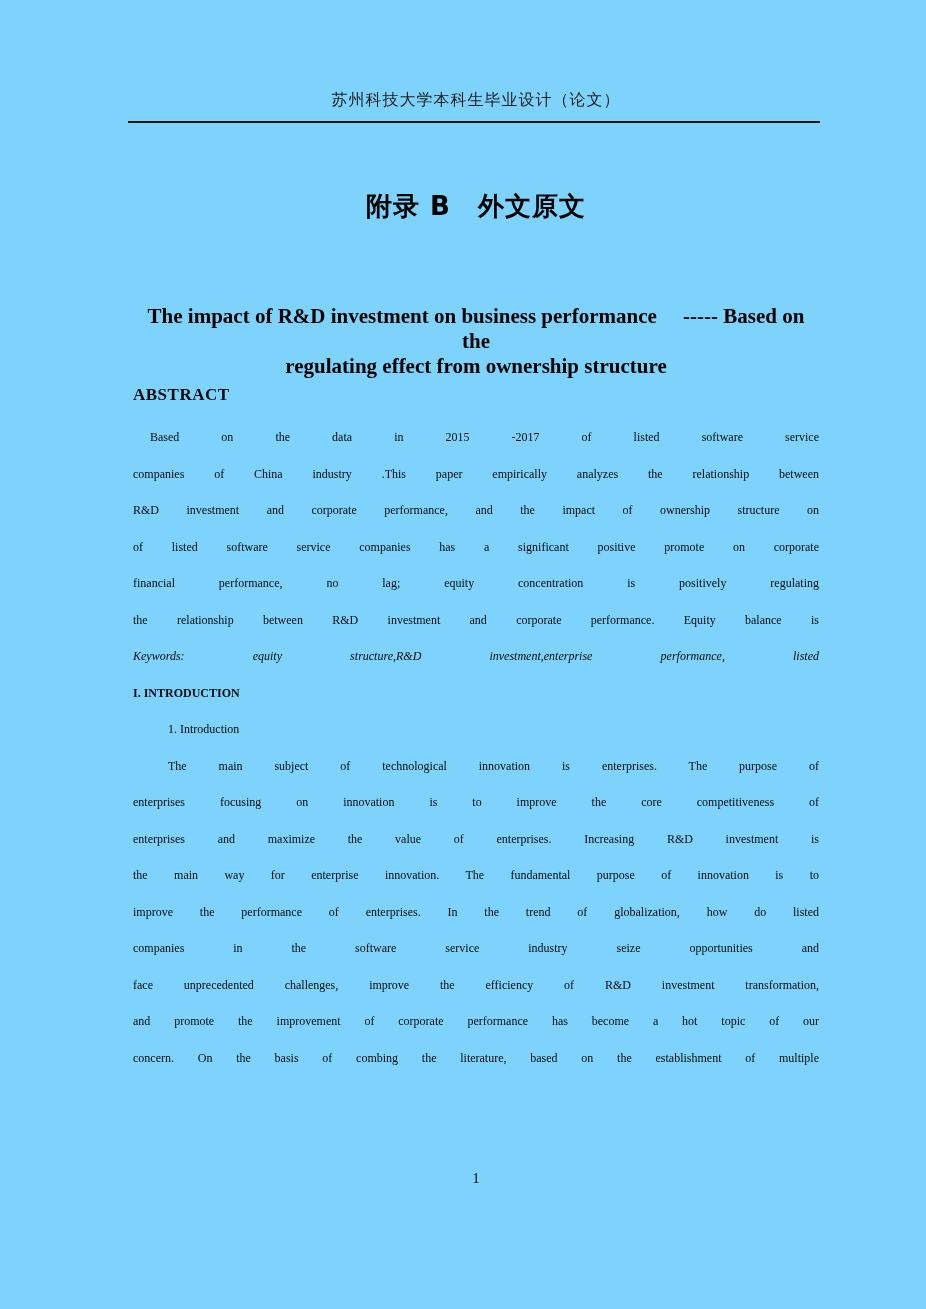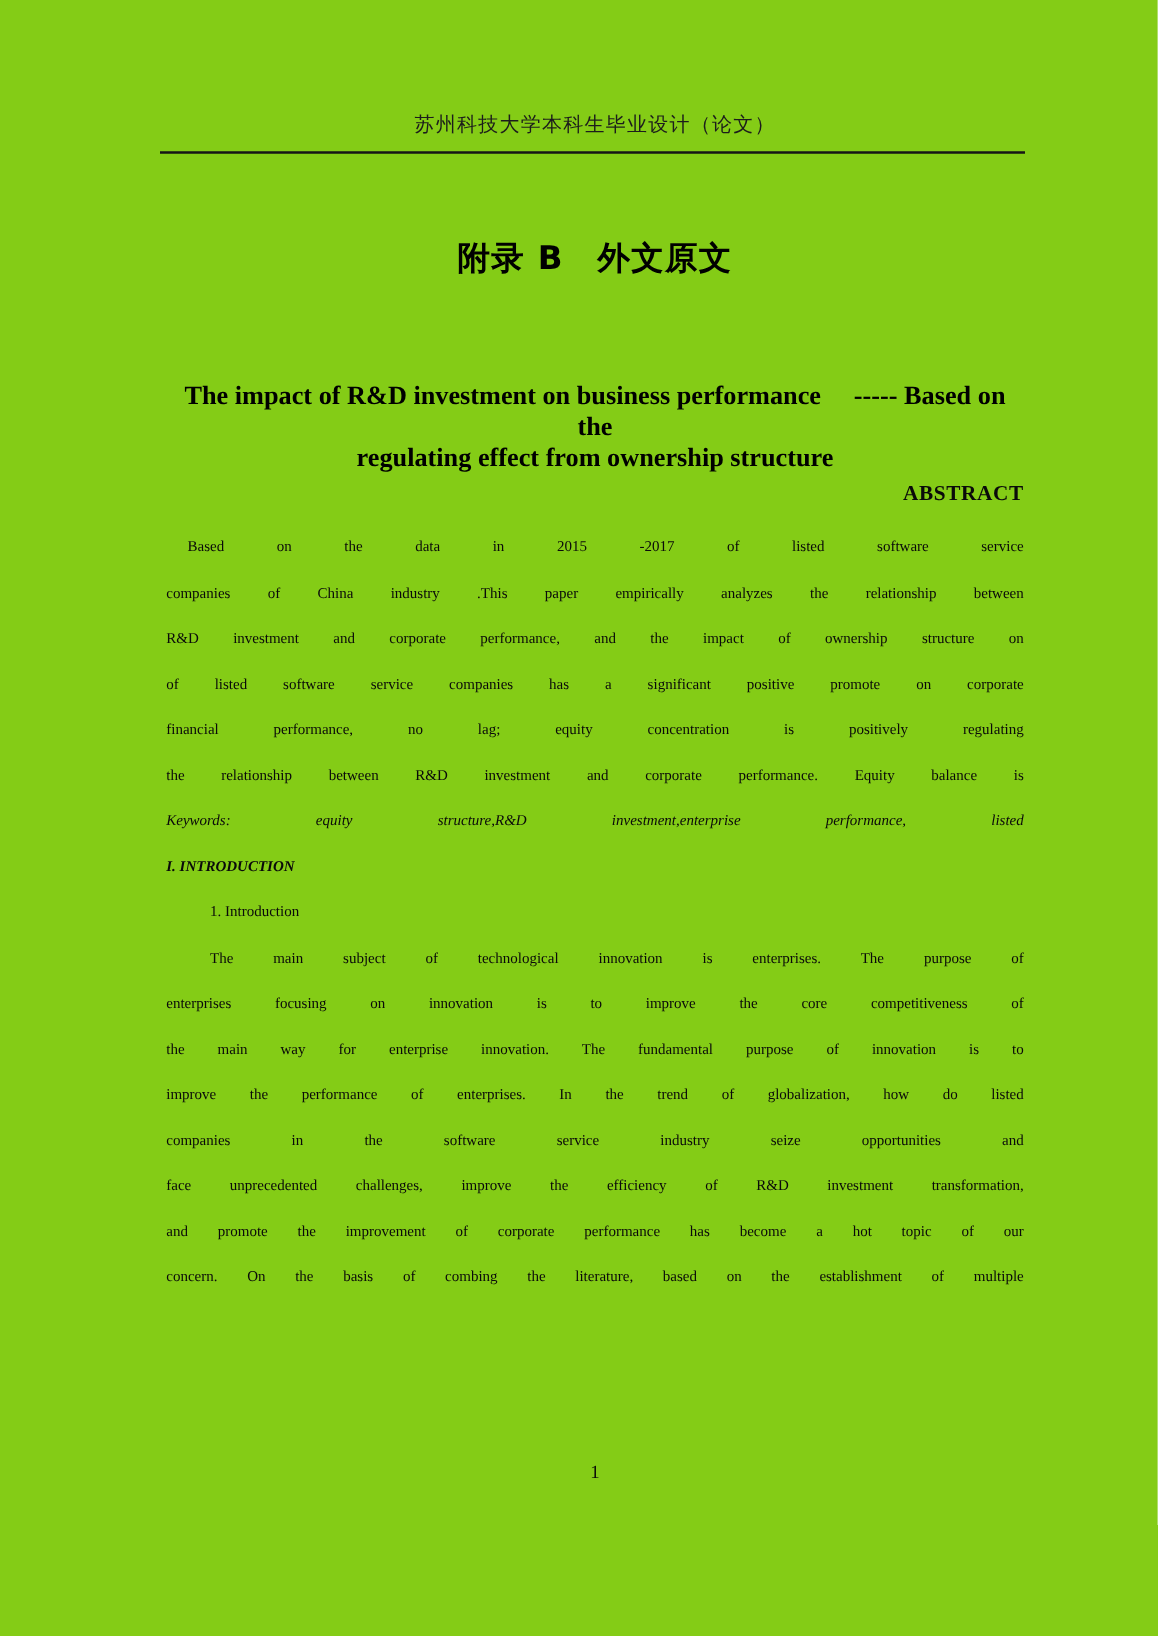--- a/index.html
+++ b/index.html
@@ -3,21 +3,21 @@
 <meta charset="utf-8">
 <style>
   * { margin: 0; padding: 0; box-sizing: border-box; }
   html, body {
     width: 926px; height: 1309px;
     background: #ffffff;
     font-family: "Liberation Serif", serif;
     color: #0a0a0a;
     overflow: hidden;
   }
-  .page { position: absolute; top: 0; left: 0; width: 926px; height: 1309px; background: #84cc16; }
+  .page { position: absolute; top: 0; left: 0; width: 926px; height: 1309px; background: #7dd3fc; }
 
   .doc-header {
     position: absolute; top: 90px; left: 133px; width: 686px;
     text-align: center; font-size: 16px; letter-spacing: 1px; color: #1c1c1c;
   }
   .header-rule {
     position: absolute; top: 121px; left: 128px; width: 692px;
     border-top: 2px solid #161616; height: 0;
   }
   .appendix-title {
@@ -25,32 +25,32 @@
     text-align: center;
     font-family: "DejaVu Sans", sans-serif;
     font-size: 26px; font-weight: bold; letter-spacing: 1px; color: #000;
   }
   .paper-title {
     position: absolute; top: 304px; left: 133px; width: 686px;
     text-align: center; font-size: 21px; font-weight: bold; line-height: 25px; color: #000;
   }
   .abstract-heading {
     position: absolute; top: 385px; left: 133px; width: 686px;
-    text-align: right; font-size: 17px; font-weight: bold; letter-spacing: 0.5px;
+    text-align: left; font-size: 17px; font-weight: bold; letter-spacing: 0.5px;
   }
   .body-text {
     position: absolute; top: 419px; left: 133px; width: 686px;
     font-size: 12px; color: #0a0a0a;
   }
   .bline { height: 36.5px; line-height: 36.5px; overflow: visible; white-space: nowrap; }
   .just { text-align: justify; -moz-text-align-last: justify; text-align-last: justify; white-space: normal; }
   .indent1 { text-indent: 17px; }
   .indent2 { text-indent: 35px; }
   .italic { font-style: italic; }
-  .bold { font-weight: bold; font-style: italic; }
+  .bold { font-weight: bold; }
   .page-number {
     position: absolute; top: 1170px; left: 133px; width: 686px;
     text-align: center; font-size: 15px;
   }
 </style>
 </head>
 <body>
 
 <div class="page">
 
@@ -74,20 +74,21 @@
     <div class="bline just">financial performance, no lag; equity concentration is positively regulating</div>
     <div class="bline just">the relationship between R&amp;D investment and corporate performance. Equity balance is</div>
 
     <div class="bline just italic">Keywords: equity structure,R&amp;D investment,enterprise performance, listed</div>
 
     <div class="bline bold">I. INTRODUCTION</div>
     <div class="bline indent2">1. Introduction</div>
 
     <div class="bline just indent2">The main subject of technological innovation is enterprises. The purpose of</div>
     <div class="bline just">enterprises focusing on innovation is to improve the core competitiveness of</div>
+    <div class="bline just">enterprises and maximize the value of enterprises. Increasing R&amp;D investment is</div>
     <div class="bline just">the main way for enterprise innovation. The fundamental purpose of innovation is to</div>
     <div class="bline just">improve the performance of enterprises. In the trend of globalization, how do listed</div>
     <div class="bline just">companies in the software service industry seize opportunities and</div>
     <div class="bline just">face unprecedented challenges, improve the efficiency of R&amp;D investment transformation,</div>
     <div class="bline just">and promote the improvement of corporate performance has become a hot topic of our</div>
     <div class="bline just">concern. On the basis of combing the literature, based on the establishment of multiple</div>
   </div>
 
   <div class="page-number">1</div>
 

